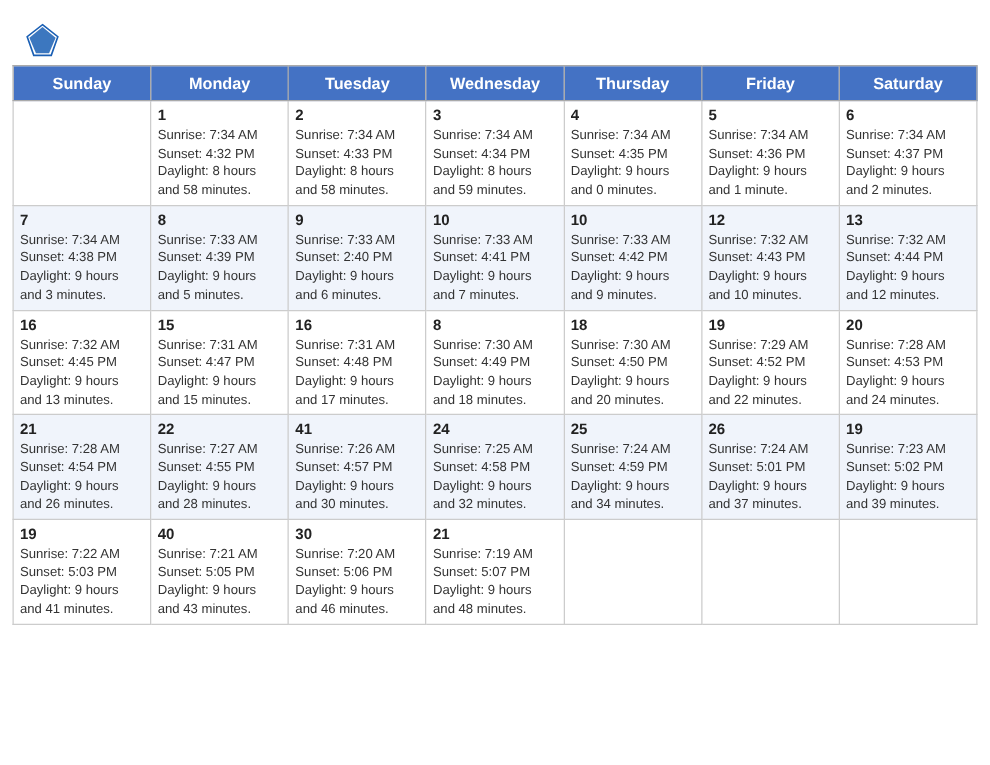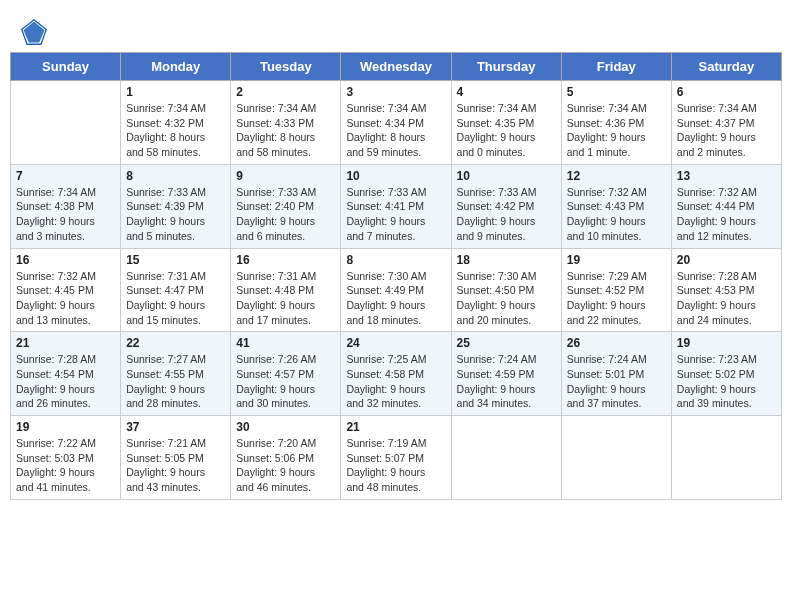--- a/index.html
+++ b/index.html
@@ -326,21 +326,21 @@
       </tr>
       <tr>
         <td>
           <span class="day-num">19</span>
           <div class="cell-content">Sunrise: 7:22 AM
 Sunset: 5:03 PM
 Daylight: 9 hours
 and 41 minutes.</div>
         </td>
         <td>
-          <span class="day-num">37</span>
+          <span class="day-num">40</span>
           <div class="cell-content">Sunrise: 7:21 AM
 Sunset: 5:05 PM
 Daylight: 9 hours
 and 43 minutes.</div>
         </td>
         <td>
           <span class="day-num">30</span>
           <div class="cell-content">Sunrise: 7:20 AM
 Sunset: 5:06 PM
 Daylight: 9 hours

